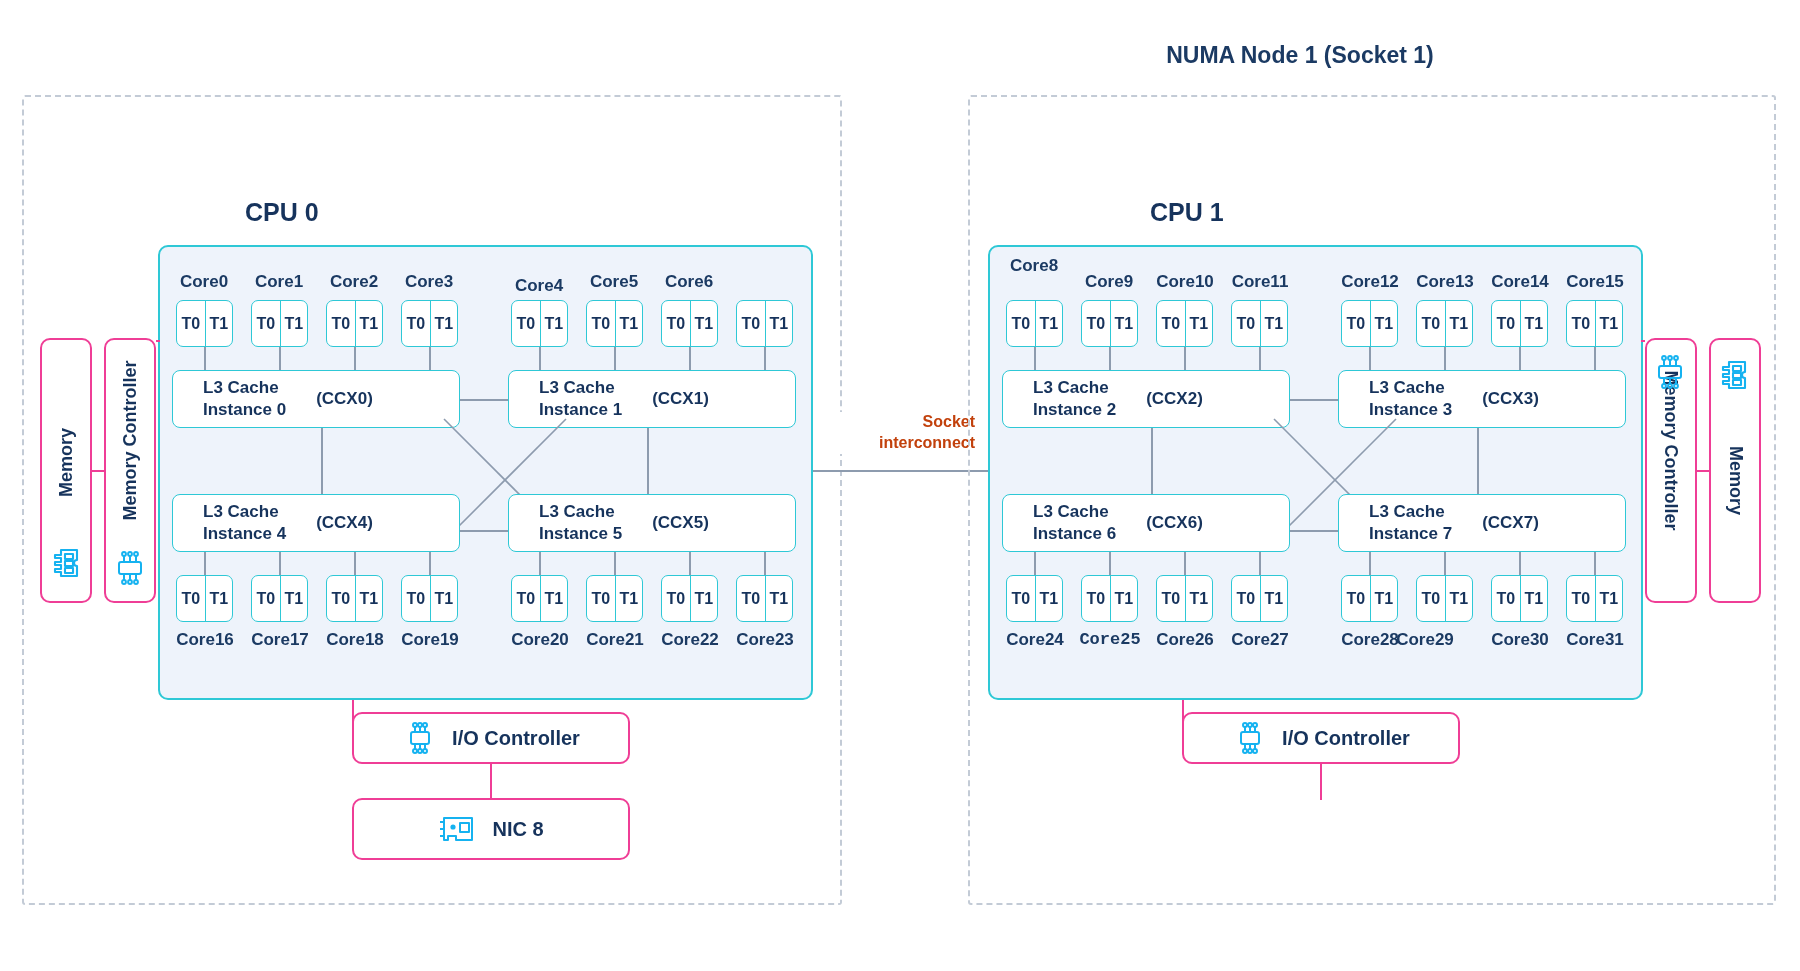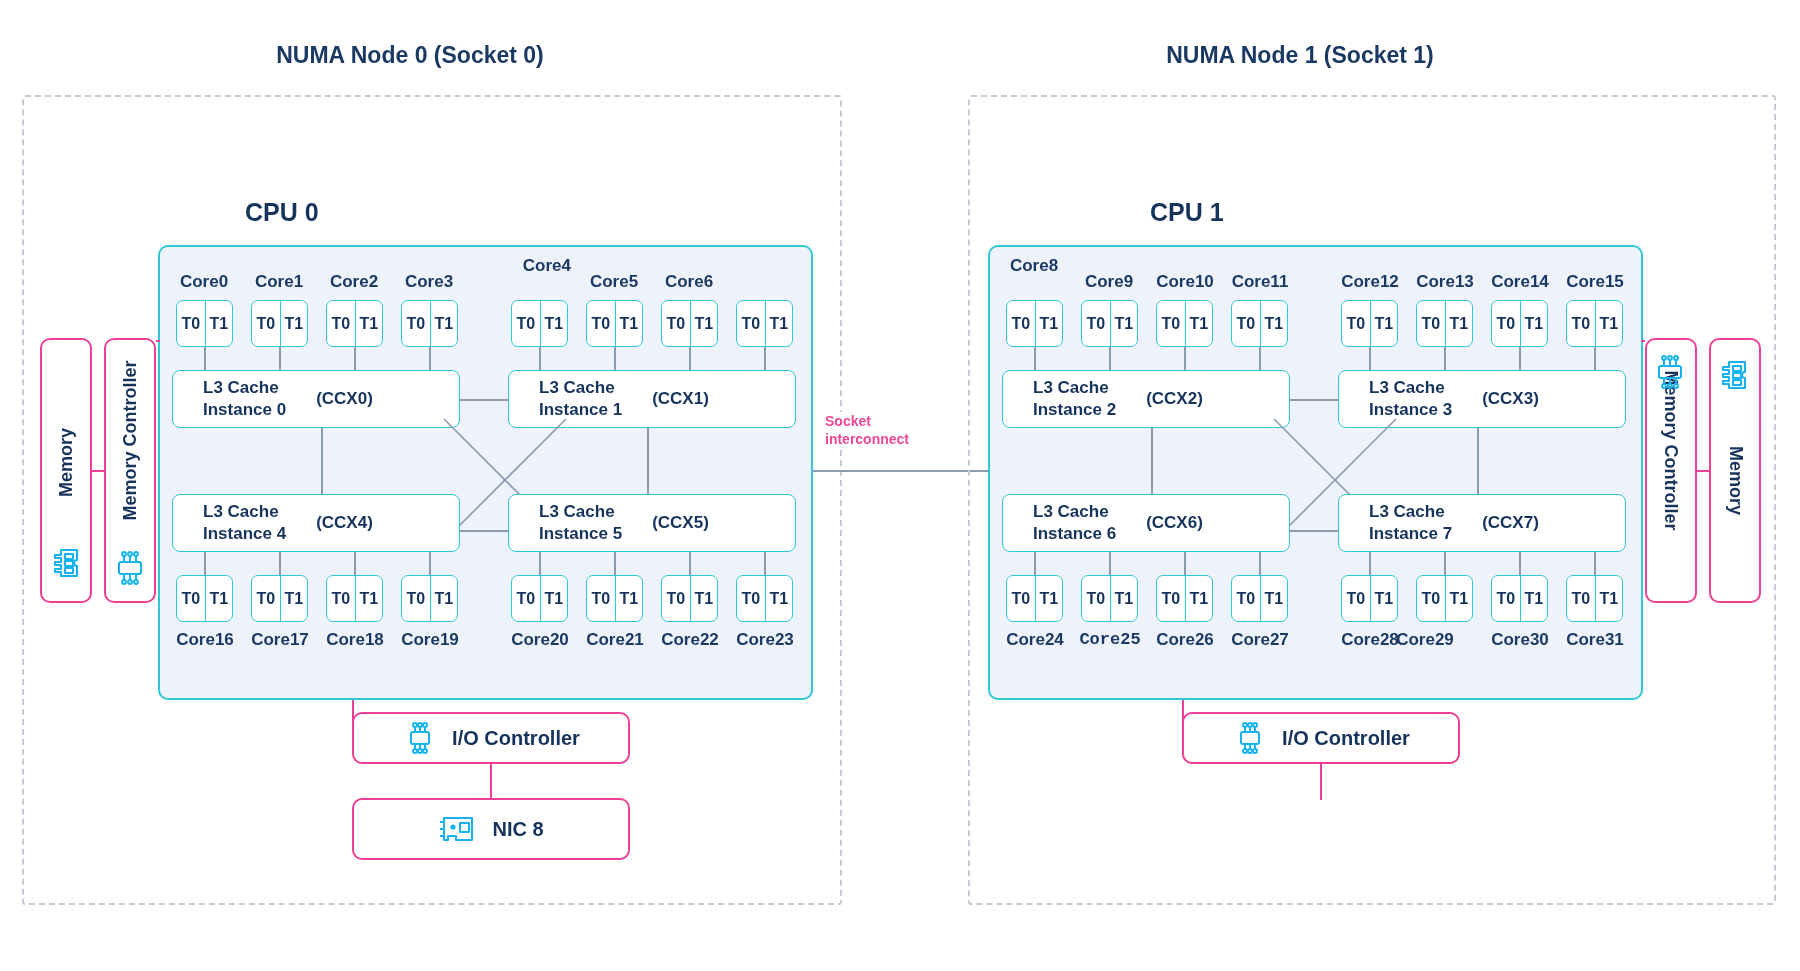--- a/index.html
+++ b/index.html
@@ -111,42 +111,41 @@
     background: #ffffff;
     display: flex; align-items: center; justify-content: center;
     gap: 14px;
   }
   .inline-box .lbl {
     font-size: 20px; font-weight: bold; color: #16335c; white-space: nowrap;
   }
 
   .interconnect-label {
     position: absolute;
-    font-size: 14px; font-weight: bold; color: #ec4899;
-    text-align: left; line-height: 1.3;
+    font-size: 16px; font-weight: bold; color: #c2410c;
+    text-align: right; line-height: 1.3;
     background: #ffffff;
   }
 </style>
 </head>
 <body>
 
 <div id="stage">
 
-  <div class="node-title" style="left:170px; top:42px; width:480px;">NUMA Node 0 (Socket 0)</div>
   <div class="numa-box" style="left:22px; top:95px; width:820px; height:810px;"></div>
 
   <div class="cpu-title" style="left:245px; top:198px; width:360px;">CPU 0</div>
 
   <div class="cpu-box" style="left:158px; top:245px; width:655px; height:455px;"></div>
 
   <div class="core-label" style="left:172px; top:272px; width:64px;">Core0</div>
   <div class="core-label" style="left:247px; top:272px; width:64px;">Core1</div>
   <div class="core-label" style="left:322px; top:272px; width:64px;">Core2</div>
   <div class="core-label" style="left:397px; top:272px; width:64px;">Core3</div>
-  <div class="core-label" style="left:507px; top:256px; width:64px;text-align:right;">Core4</div>
+  <div class="core-label" style="left:507px; top:276px; width:64px;">Core4</div>
   <div class="core-label" style="left:582px; top:272px; width:64px;">Core5</div>
   <div class="core-label" style="left:657px; top:272px; width:64px;">Core6</div>
   <div class="core-label" style="left:732px; top:272px; width:64px;margin-top:36px;">Core7</div>
 
   <div class="core-box" style="left:176px; top:300px; width:57px; height:47px;">
     <div class="thread t0">T0</div>
     <div class="thread t1">T1</div>
     </div>
   <div class="core-box" style="left:251px; top:300px; width:57px; height:47px;">
     <div class="thread t0">T0</div>

